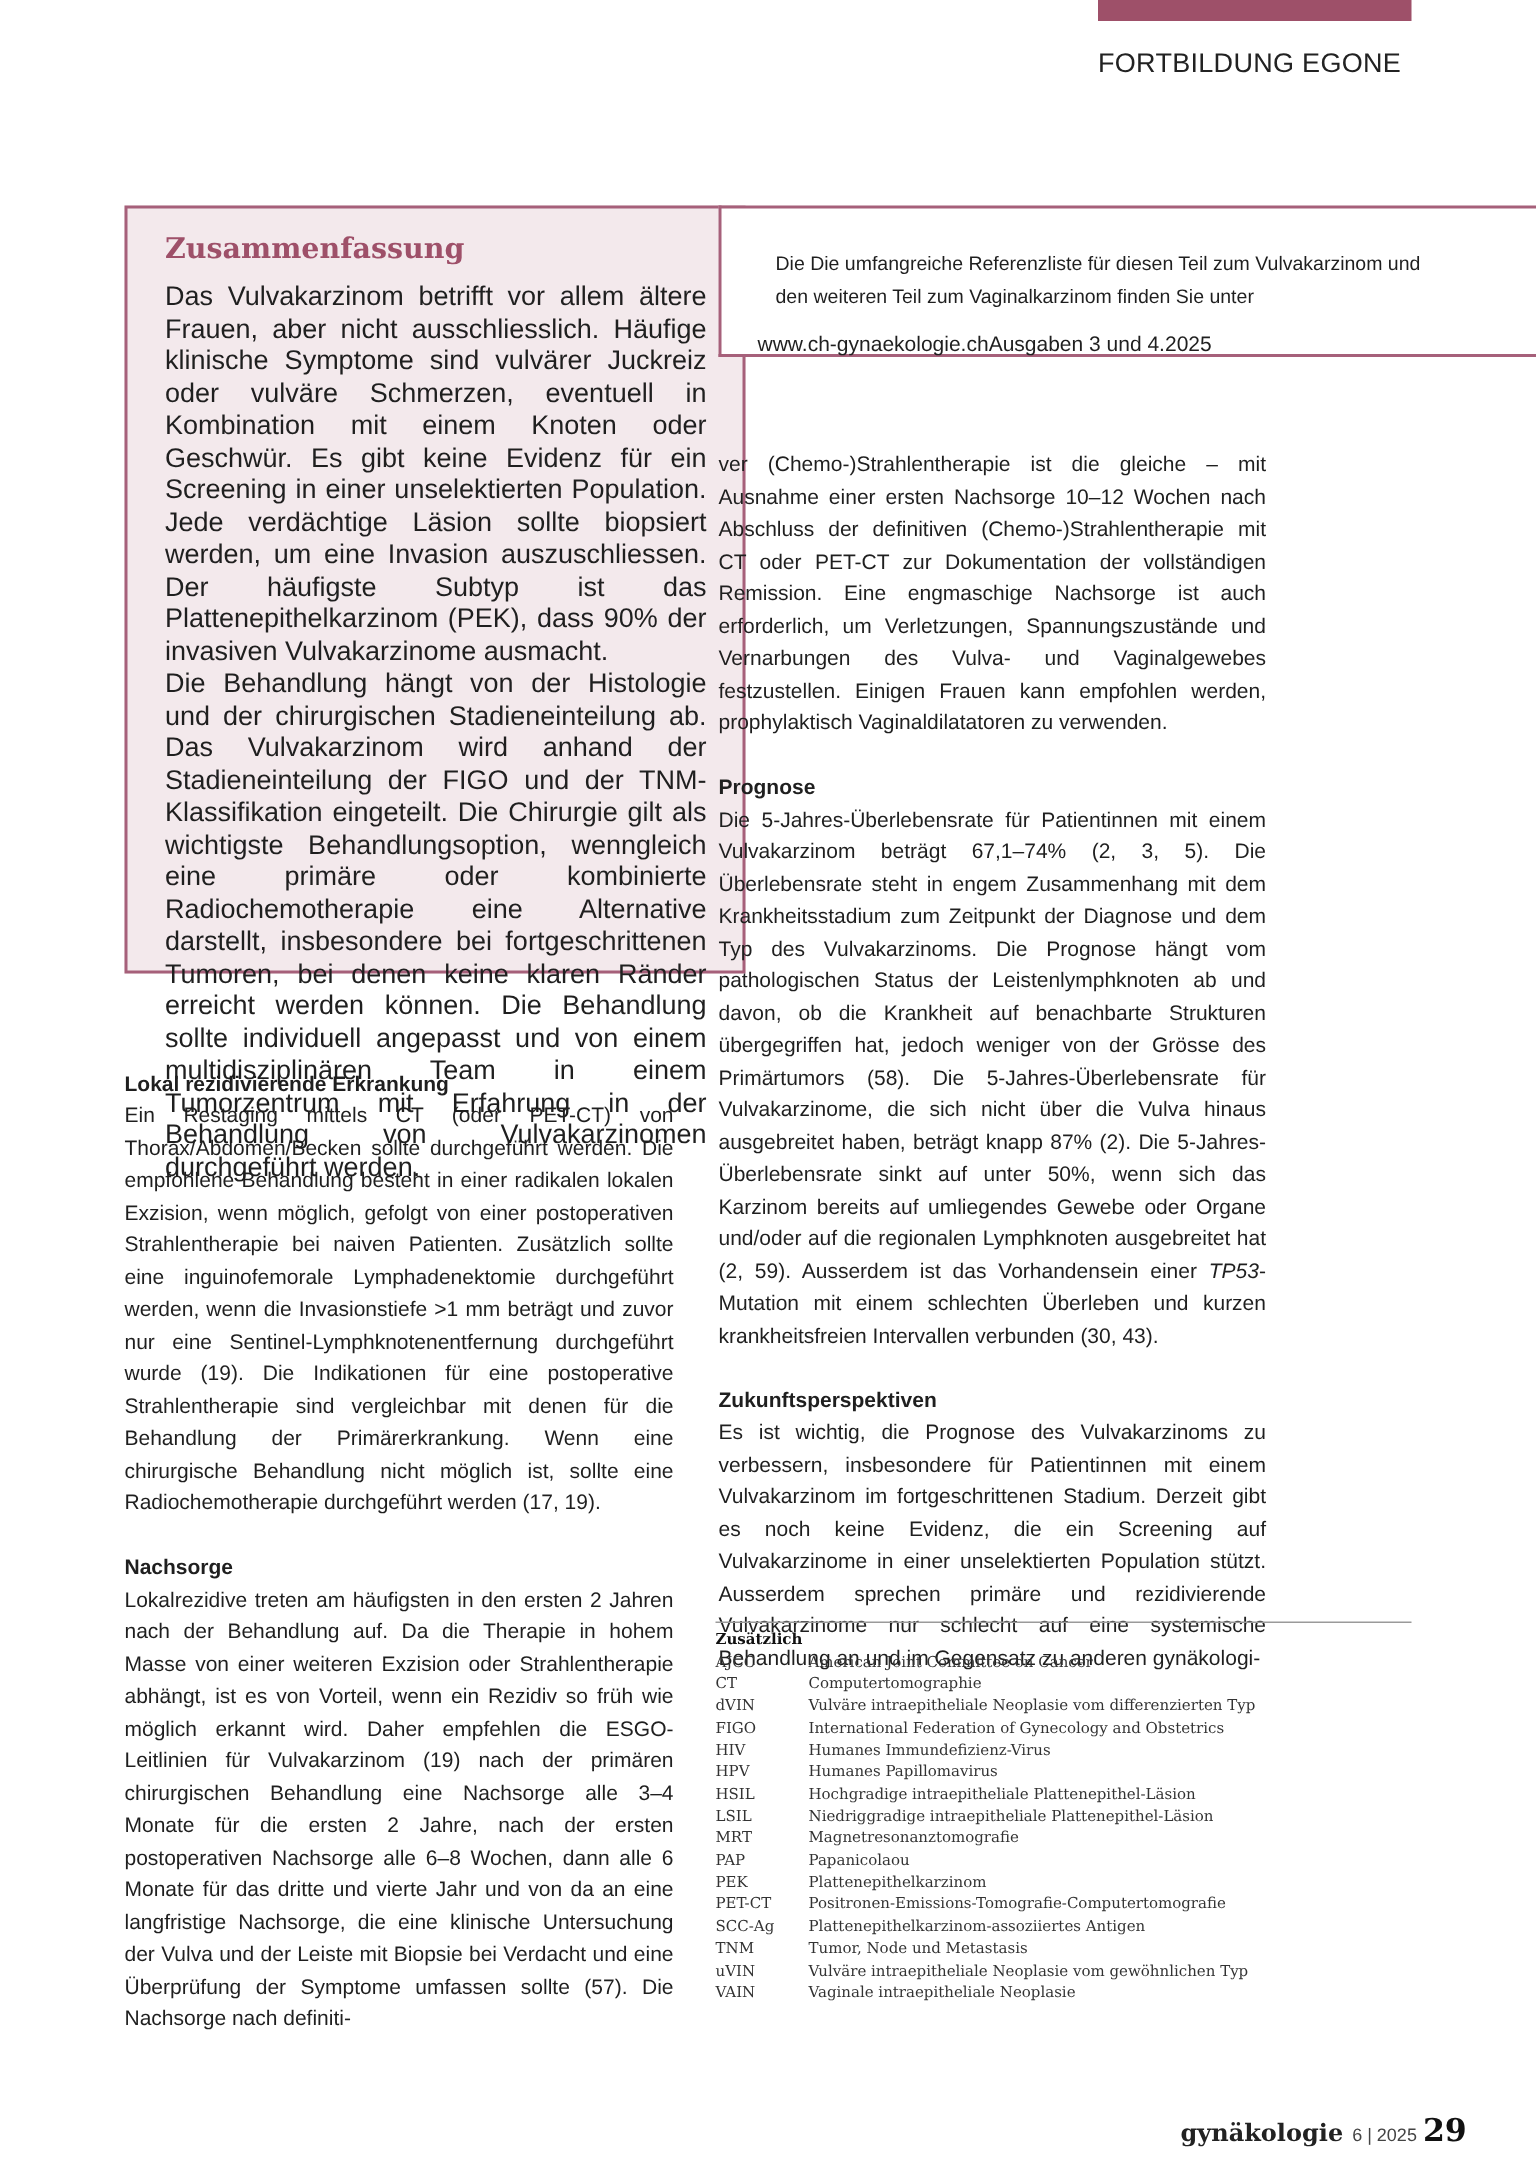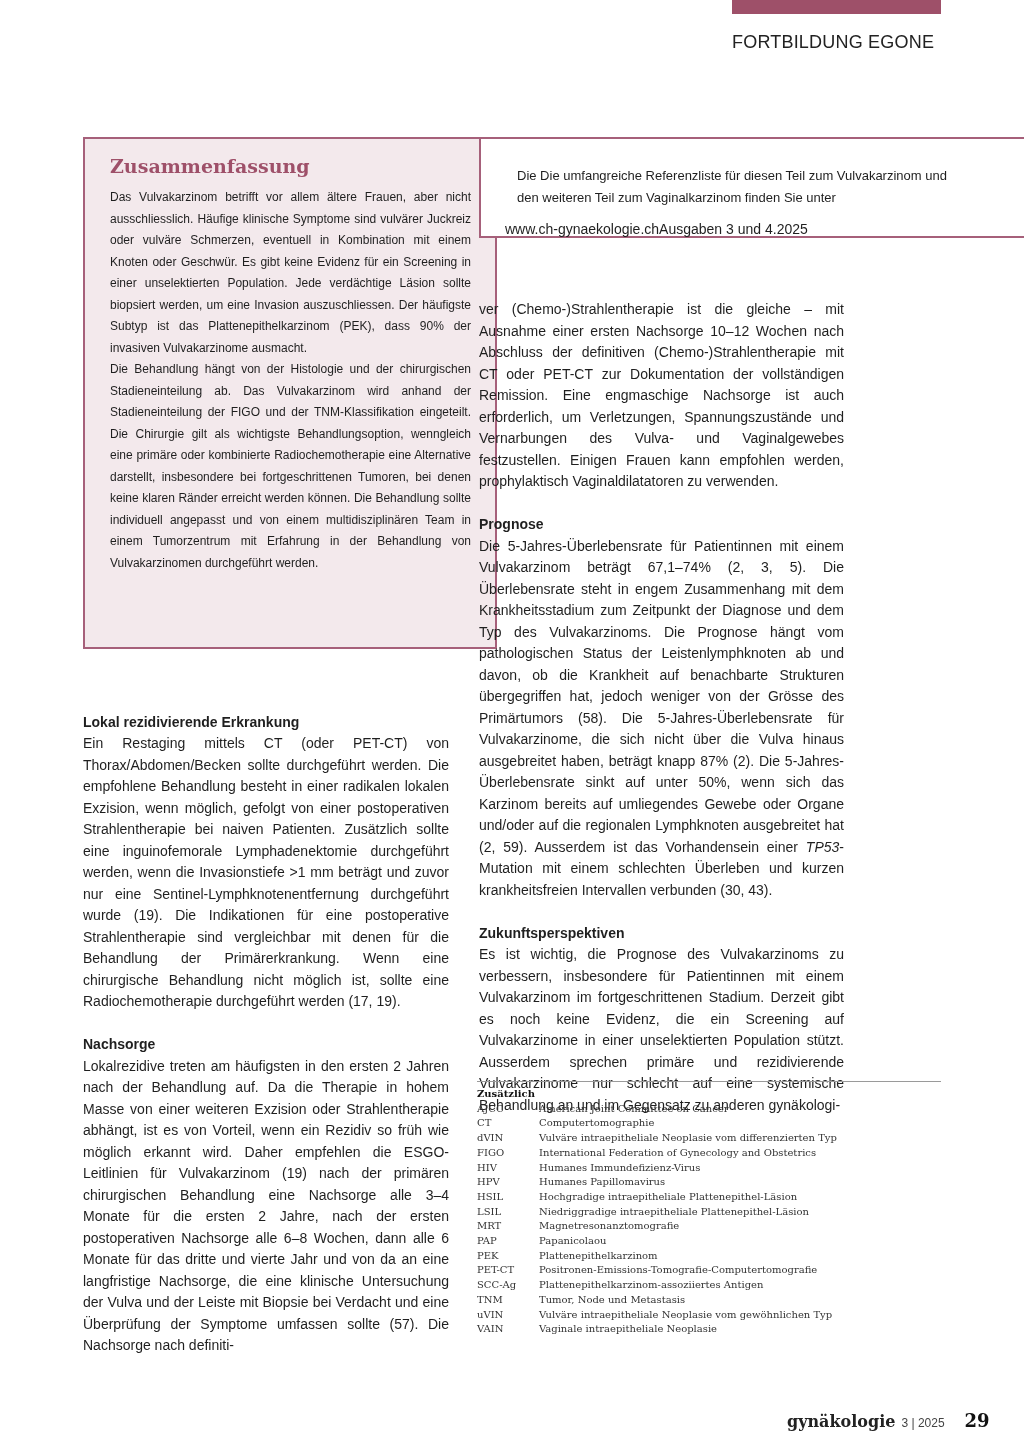--- a/index.html
+++ b/index.html
@@ -9,21 +9,21 @@
   }
   .top-bar { position: absolute; left: 732px; top: 0; width: 209px; height: 14px; background: #9e5069; }
   .section-label { position: absolute; left: 732px; top: 32px; font-size: 18px; letter-spacing: 0.2px; color: #222; font-family: "Liberation Sans", sans-serif; }
 
   .summary-box {
     position: absolute; left: 83px; top: 137px; width: 414px; height: 512px;
     background: #f3e9ec; border: 2px solid #a6607a; box-sizing: border-box;
     padding: 16px 24px 0 25px;
   }
   .summary-title { font-family: "DejaVu Serif", serif; font-weight: bold; color: #9e5069; font-size: 19px; margin: 0 0 10px 0; }
-  .summary-text { font-size: 12px; line-height: 21.5px; text-align: justify; color: #1f1f1f; margin: 0; }
+  .summary-text { font-size: 18px; line-height: 21.5px; text-align: justify; color: #1f1f1f; margin: 0; }
 
   .ref-box {
     position: absolute; left: 479px; top: 137px; width: 560px; height: 101px;
     border: 2px solid #a6607a; border-right: none; box-sizing: border-box; background: #fff;
     padding: 14px 0 0 24px;
   }
   .ref-text { font-size: 13px; line-height: 22px; width: 440px; margin: 12px; }
   .ref-bottom { display: flex; width: 438px; font-size: 14px; margin-top: 8px; }
 
   .col { position: absolute; font-size: 14px; line-height: 21.5px; text-align: justify; }
@@ -34,21 +34,21 @@
   .right-col { left: 479px; top: 299px; width: 365px; }
 
   .abbr { position: absolute; left: 477px; top: 1081px; width: 464px; border-top: 1px solid #9a9a9a; padding-top: 5px; font-family: "DejaVu Serif", serif; font-size: 10px; color: #333; }
   .abbr-title { font-weight: bold; color: #111; line-height: 14.7px; }
   .abbr-row { display: flex; line-height: 14.7px; }
   .abbr-key { width: 62px; flex: none; }
 
   .footer { position: absolute; left: 787px; top: 1385px; display: flex; align-items: baseline; }
   .footer-journal { font-family: "DejaVu Serif", serif; font-weight: bold; font-size: 16px; color: #222; margin-top: 27px; }
   .footer-issue { font-size: 12px; color: #444; margin-left: 6px; }
-  .footer-page { font-family: "DejaVu Serif", serif; font-weight: bold; font-size: 18px; margin-left: 20px; color: #111; }
+  .footer-page { font-family: "DejaVu Serif", serif; font-weight: bold; font-size: 21px; margin-left: 4px; color: #111; }
 </style>
 </head>
 <body>
 
 <div class="top-bar"></div>
 <div class="section-label">FORTBILDUNG EGONE</div>
 
 <div class="summary-box">
   <h2 class="summary-title">Zusammenfassung</h2>
   <p class="summary-text">Das Vulvakarzinom betrifft vor allem ältere Frauen, aber nicht ausschliesslich. Häufige klinische Symptome sind vulvärer Juckreiz oder vulväre Schmerzen, eventuell in Kombination mit einem Knoten oder Geschwür.  Es gibt keine Evidenz für ein Screening in einer unselektierten Population. Jede verdächtige Läsion sollte biopsiert werden, um eine Invasion auszuschliessen. Der häufigste Subtyp ist das Plattenepithelkarzinom (PEK), dass 90% der invasiven Vulvakarzinome ausmacht.</p>
@@ -147,15 +147,15 @@
       </div>
       <div class="abbr-row">
         <span class="abbr-key">VAIN</span>
         <span>Vaginale intraepitheliale Neoplasie</span>
       </div>
     </div>
 </div>
 
 <div class="footer">
   <span class="footer-journal">gynäkologie</span>
-  <span class="footer-issue">3 | 2025</span>
+  <span class="footer-issue">6 | 2025</span>
   <span class="footer-page">29</span>
 </div>
 
 </body></html>

